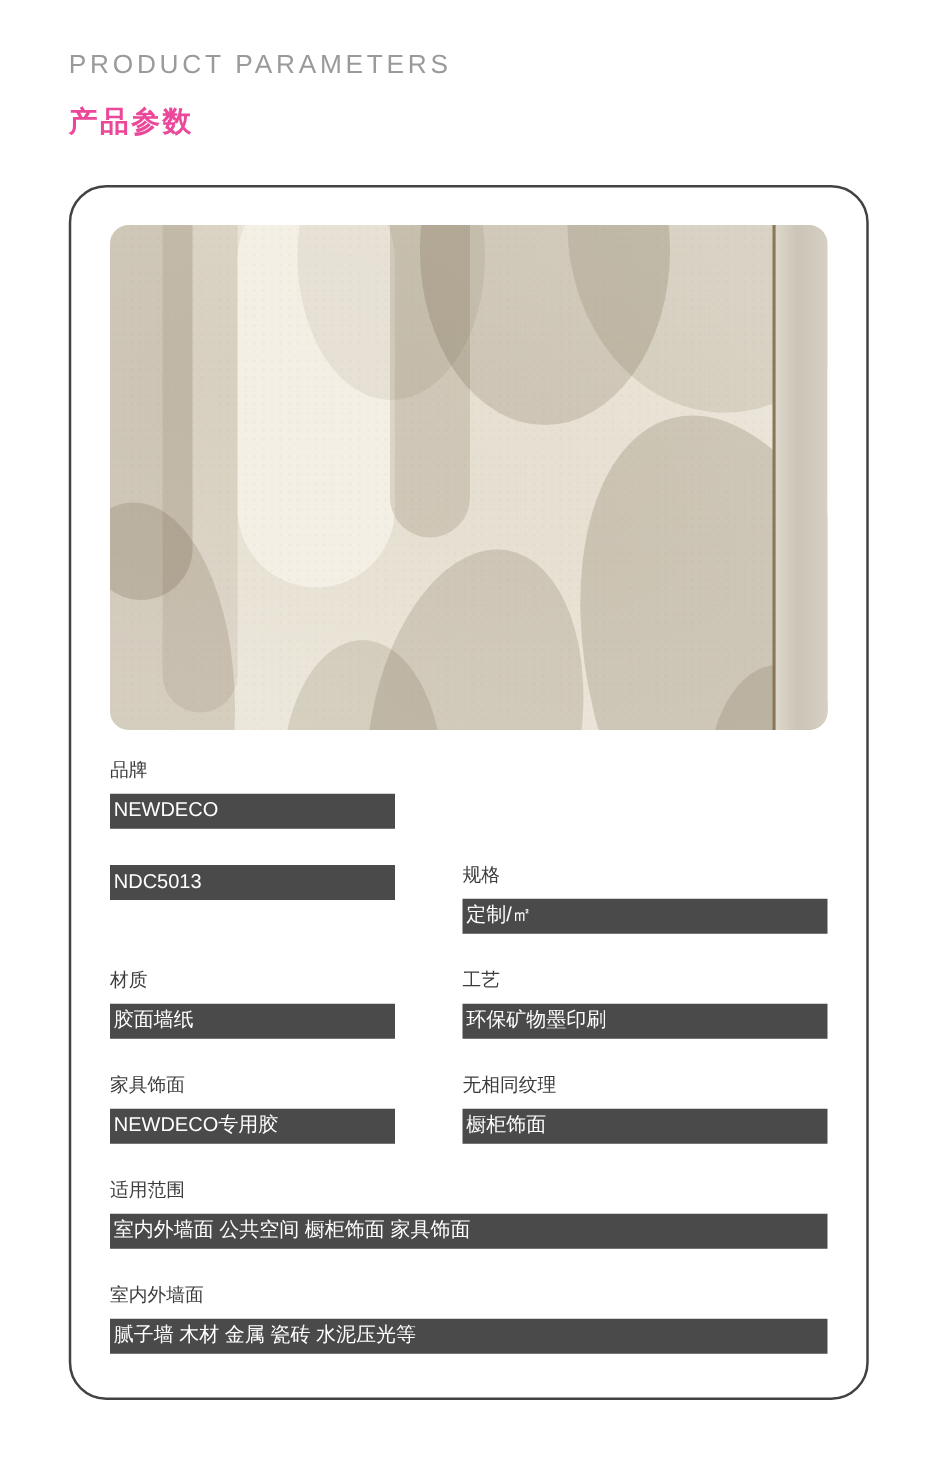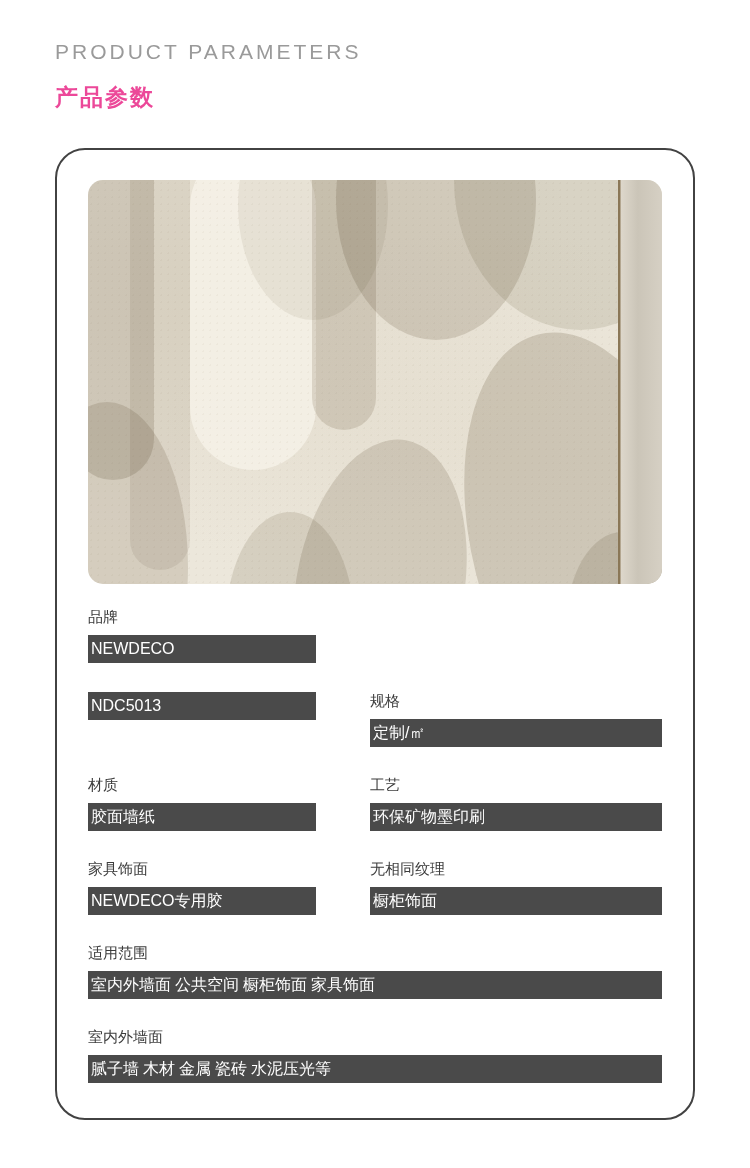--- a/index.html
+++ b/index.html
@@ -43,21 +43,21 @@
   .sh-egg-small  { left:138px; top:332px; width:128px; height:220px; border-radius:50%; background:rgba(146,136,114,0.21); }
   .sh-egg-br     { left:478px; top:352px; width:112px; height:190px; border-radius:50%; background:rgba(146,136,114,0.21); }
   .edge-band { position:absolute; top:0; right:0; bottom:0; width:44px; z-index:5;
                border-radius:0 15px 15px 0;
                background:linear-gradient(90deg,#8a7757 0,#8a7757 2px,#ddd7cb 3px,#cbc5b8 45%,#d6d0c4 100%); }
 
   
   .fields { position:absolute; left:31px; top:458px; width:574px;
             display:grid; grid-template-columns:228px 292px; column-gap:54px; }
   .field { margin-bottom:29px; }
-  .field.full { grid-column:1 / -1;font-family:Liberation Serif, serif; }
+  .field.full { grid-column:1 / -1; }
   .field-label { font-size:15px; line-height:18px; color:#3c3c3c; margin-bottom:9px; }
   .field-value { height:28px; line-height:28px; background:#4a4a4a; color:#ffffff;
                  font-size:16px; padding-left:3px; white-space:nowrap; overflow:hidden; }
 </style>
 </head>
 <body>
 
 <div class="page">
 
   <div class="header">

